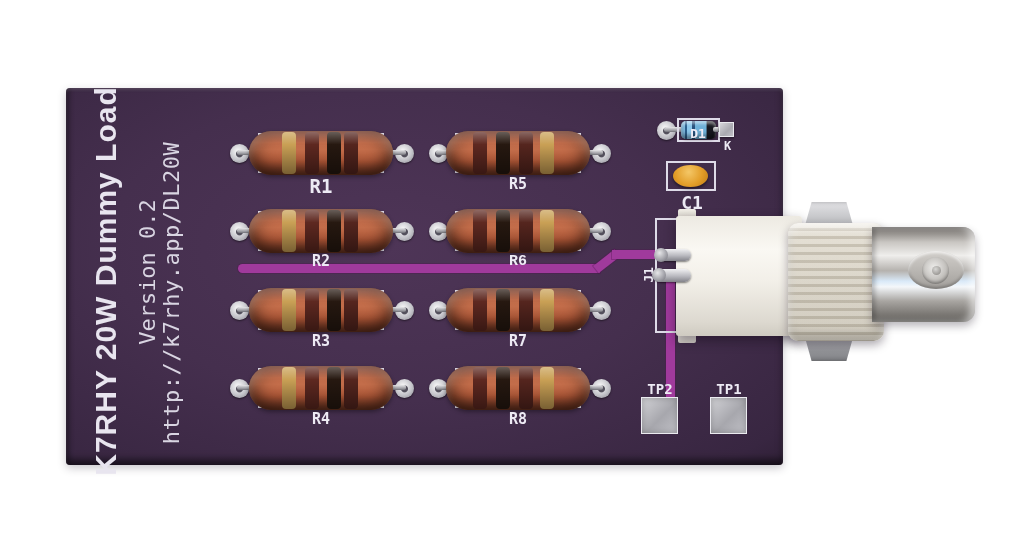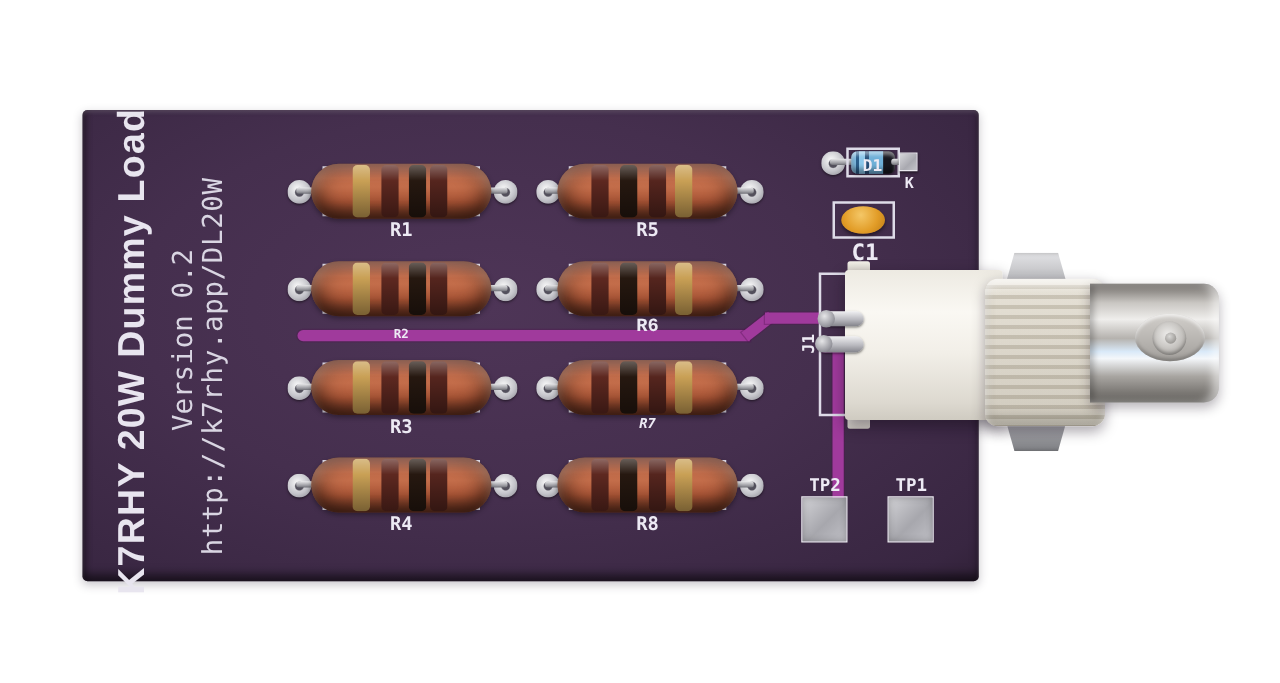--- a/index.html
+++ b/index.html
@@ -117,32 +117,32 @@
       <div class="silk-box" style="left: 258px; top: 133px; width: 126px; height: 40px;"></div>
       <div class="pad-round" style="left: 230px; top: 144px;"></div>
       <div class="pad-round" style="left: 395px; top: 144px;"></div>
       <div class="lead" style="left: 237px; top: 150px; width: 27px;"></div>
       <div class="lead" style="left: 378px; top: 150px; width: 28px;"></div>
       <div class="res-body" style="left: 249px; top: 131px; width: 144px;"></div>
       <div class="res-band" style="left: 282.12px; top: 132px; background-color: rgb(201, 160, 85);"></div>
       <div class="res-band" style="left: 305.16px; top: 132px; background-color: rgb(94, 40, 32);"></div>
       <div class="res-band" style="left: 326.76px; top: 132px; background-color: rgb(38, 24, 16);"></div>
       <div class="res-band" style="left: 344.04px; top: 132px; background-color: rgb(85, 37, 30);"></div>
-      <div class="silk-label" style="left: 258px; top: 175px; width: 126px; font-size: 15px;">R1</div>
+      <div class="silk-label" style="left: 258px; top: 175px; width: 126px; font-size: 19px;">R1</div>
       <div class="silk-box" style="left: 258px; top: 211px; width: 126px; height: 40px;"></div>
       <div class="pad-round" style="left: 230px; top: 222px;"></div>
       <div class="pad-round" style="left: 395px; top: 222px;"></div>
       <div class="lead" style="left: 237px; top: 228px; width: 27px;"></div>
       <div class="lead" style="left: 378px; top: 228px; width: 28px;"></div>
       <div class="res-body" style="left: 249px; top: 209px; width: 144px;"></div>
       <div class="res-band" style="left: 282.12px; top: 210px; background-color: rgb(201, 160, 85);"></div>
       <div class="res-band" style="left: 305.16px; top: 210px; background-color: rgb(94, 40, 32);"></div>
       <div class="res-band" style="left: 326.76px; top: 210px; background-color: rgb(38, 24, 16);"></div>
       <div class="res-band" style="left: 344.04px; top: 210px; background-color: rgb(85, 37, 30);"></div>
-      <div class="silk-label" style="left: 258px; top: 262px; width: 126px; font-size: 10px;">R2</div>
+      <div class="silk-label" style="left: 258px; top: 252px; width: 126px; font-size: 15px;">R2</div>
       <div class="silk-box" style="left: 258px; top: 290px; width: 126px; height: 40px;"></div>
       <div class="pad-round" style="left: 230px; top: 301px;"></div>
       <div class="pad-round" style="left: 395px; top: 301px;"></div>
       <div class="lead" style="left: 237px; top: 307px; width: 27px;"></div>
       <div class="lead" style="left: 378px; top: 307px; width: 28px;"></div>
       <div class="res-body" style="left: 249px; top: 288px; width: 144px;"></div>
       <div class="res-band" style="left: 282.12px; top: 289px; background-color: rgb(201, 160, 85);"></div>
       <div class="res-band" style="left: 305.16px; top: 289px; background-color: rgb(94, 40, 32);"></div>
       <div class="res-band" style="left: 326.76px; top: 289px; background-color: rgb(38, 24, 16);"></div>
       <div class="res-band" style="left: 344.04px; top: 289px; background-color: rgb(85, 37, 30);"></div>
@@ -183,21 +183,21 @@
       <div class="silk-box" style="left: 455px; top: 290px; width: 126px; height: 40px;"></div>
       <div class="pad-round" style="left: 429px; top: 301px;"></div>
       <div class="pad-round" style="left: 592px; top: 301px;"></div>
       <div class="lead" style="left: 436px; top: 307px; width: 25px;"></div>
       <div class="lead" style="left: 575px; top: 307px; width: 28px;"></div>
       <div class="res-body" style="left: 446px; top: 288px; width: 144px;"></div>
       <div class="res-band" style="left: 473.36px; top: 289px; background-color: rgb(94, 40, 32);"></div>
       <div class="res-band" style="left: 496.4px; top: 289px; background-color: rgb(38, 24, 16);"></div>
       <div class="res-band" style="left: 519.44px; top: 289px; background-color: rgb(85, 37, 30);"></div>
       <div class="res-band" style="left: 539.6px; top: 289px; background-color: rgb(201, 160, 85);"></div>
-      <div class="silk-label" style="left: 455px; top: 332px; width: 126px; font-size: 11px; font-style: italic;">R7</div>
+      <div class="silk-label" style="left: 455px; top: 332px; width: 126px; font-size: 15px;">R7</div>
       <div class="silk-box" style="left: 455px; top: 368px; width: 126px; height: 40px;"></div>
       <div class="pad-round" style="left: 429px; top: 379px;"></div>
       <div class="pad-round" style="left: 592px; top: 379px;"></div>
       <div class="lead" style="left: 436px; top: 385px; width: 25px;"></div>
       <div class="lead" style="left: 575px; top: 385px; width: 28px;"></div>
       <div class="res-body" style="left: 446px; top: 366px; width: 144px;"></div>
       <div class="res-band" style="left: 473.36px; top: 367px; background-color: rgb(94, 40, 32);"></div>
       <div class="res-band" style="left: 496.4px; top: 367px; background-color: rgb(38, 24, 16);"></div>
       <div class="res-band" style="left: 519.44px; top: 367px; background-color: rgb(85, 37, 30);"></div>
       <div class="res-band" style="left: 539.6px; top: 367px; background-color: rgb(201, 160, 85);"></div>

